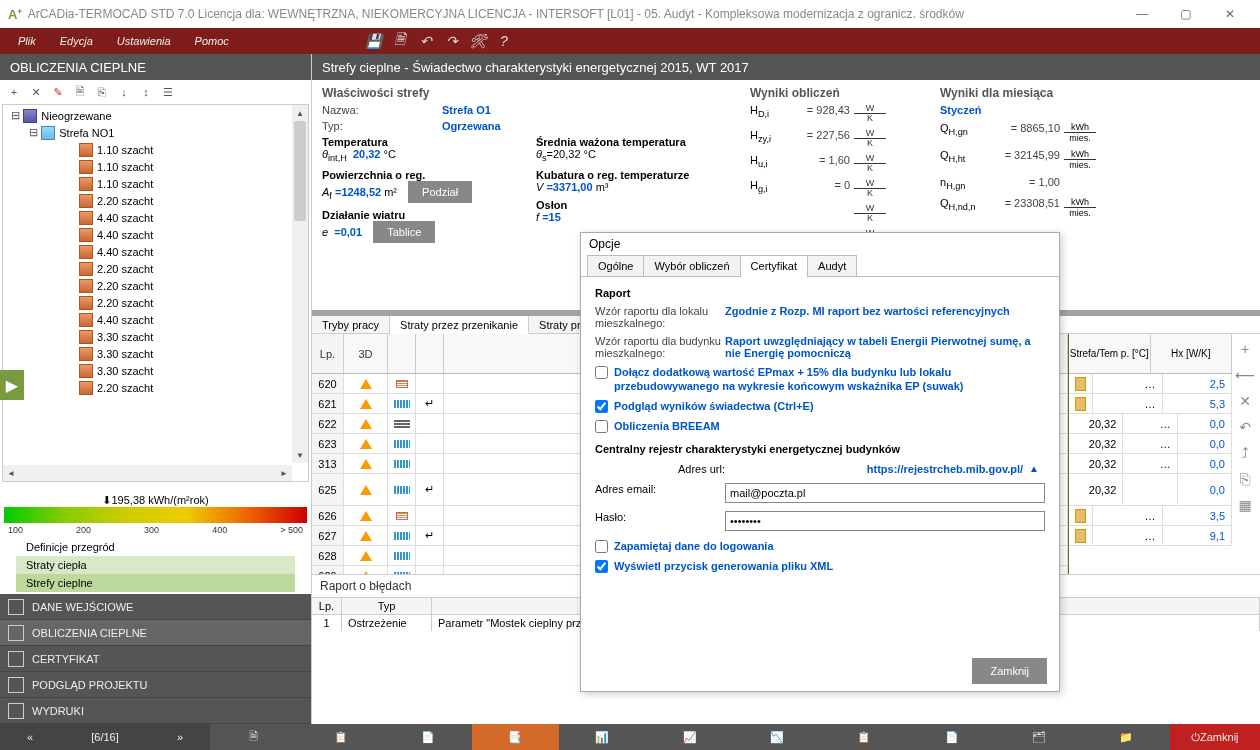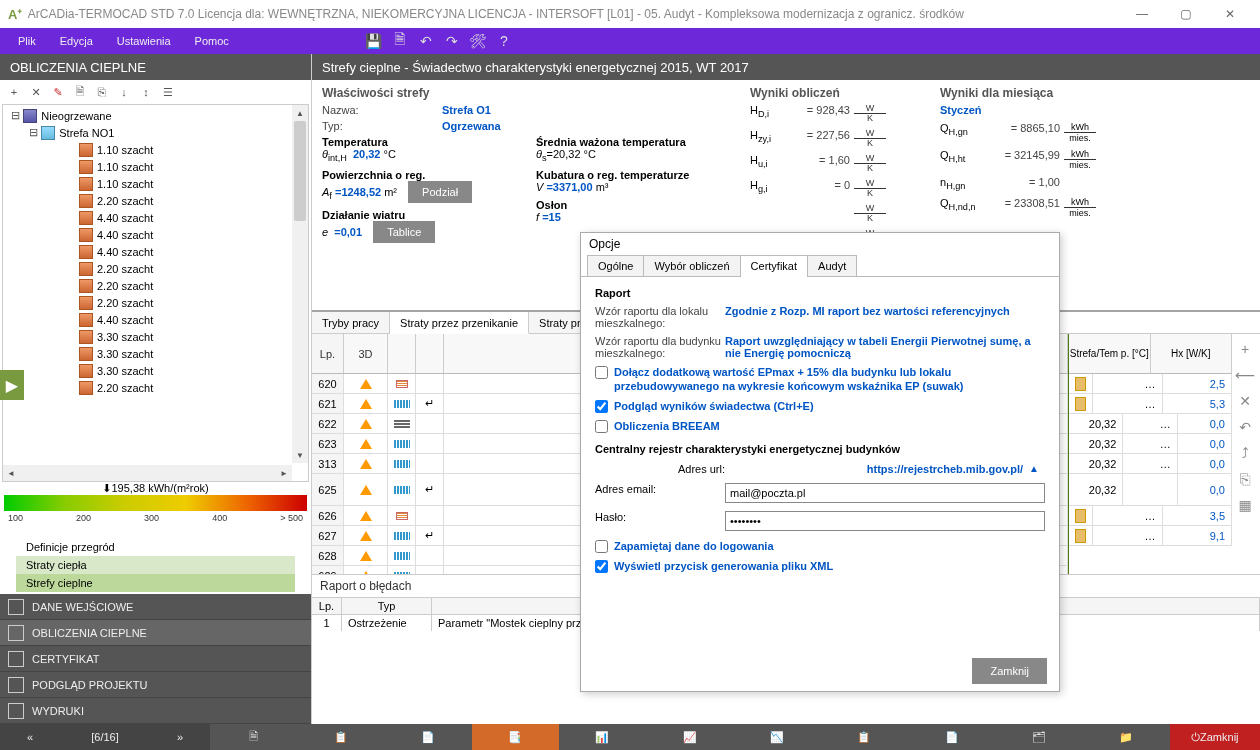--- a/index.html
+++ b/index.html
@@ -1,21 +1,21 @@
 <!DOCTYPE html>
 <html><head>
 <meta charset="utf-8">
 <style>
 * { box-sizing: border-box; margin: 0; padding: 0; }
 body { font-family: "Segoe UI", Tahoma, sans-serif; font-size: 11px; background: #fff; width: 1260px; height: 750px; overflow: hidden; position: relative; }
 .titlebar { height: 28px; background: #fff; display: flex; align-items: center; padding: 0 8px; color: #888; font-size: 12px; }
 .titlebar .logo { color: #7a9a3f; font-weight: bold; margin-right: 6px; font-size: 13px; }
 .titlebar .spacer { flex: 1; }
 .titlebar .winctl { width: 44px; height: 26px; display: flex; align-items: center; justify-content: center; color: #666; cursor: pointer; }
-.menubar { height: 26px; background: #6d28d9; color: #eee; display: flex; align-items: center; padding: 0 6px; }
+.menubar { height: 26px; background: #7f1d1d; color: #eee; display: flex; align-items: center; padding: 0 6px; font-style: italic; }
 .menubar .mitem { padding: 0 12px; cursor: pointer; }
 .menubar .micon { width: 26px; height: 26px; display: inline-flex; align-items: center; justify-content: center; color: #ddd; cursor: pointer; font-size: 14px; }
 .layout { display: flex; height: 670px; }
 .leftcol { width: 312px; background: #fff; display: flex; flex-direction: column; border-right: 1px solid #ccc; }
 .lefthead { height: 26px; background: #555; color: #fff; display: flex; align-items: center; padding: 0 10px; font-size: 13px; }
 .ltools { height: 24px; display: flex; align-items: center; gap: 2px; padding: 0 4px; background: #fff; }
 .ltools span { width: 20px; height: 20px; display: inline-flex; align-items: center; justify-content: center; color: #555; cursor: pointer; }
 .tree { flex: 1; overflow: auto; padding: 2px 4px; border: 1px solid #ccc; margin: 0 2px; position: relative; }
 .tree .node { display: flex; align-items: center; height: 17px; cursor: pointer; }
 .tree .nicon { width: 14px; height: 14px; margin-right: 4px; display: inline-block; }
@@ -23,21 +23,21 @@
 .tree .indent1 { padding-left: 22px; }
 .tree .indent3 { padding-left: 72px; }
 .tree .ic-bldg { background: linear-gradient(#88c, #55a); border: 1px solid #447; }
 .tree .ic-zone { background: linear-gradient(#9df, #6bd); border: 1px solid #48a; }
 .tree .ic-leaf { background: linear-gradient(#e96, #c63); border: 1px solid #a52; }
 .tree .scroll-v { position: absolute; right: 0; top: 0; bottom: 18px; width: 16px; background: #f0f0f0; }
 .tree .scroll-v .sb-btn { height: 16px; display:flex; align-items:center; justify-content:center; color:#555; font-size:8px; background:#f0f0f0;}
 .tree .scroll-v .sb-thumb { position:absolute; top:16px; left:2px; right:2px; height:100px; background:#cdcdcd; border-radius:2px; }
 .tree .scroll-h { position: absolute; left:0; right:16px; bottom:0; height:16px; background:#f0f0f0; display:flex; justify-content:space-between; }
 .tree .scroll-h .sb-btn { width:16px; display:flex; align-items:center; justify-content:center; color:#555; font-size:8px; }
-.gauge { height: 54px; padding: 0 4px; }
+.gauge { height: 54px; padding: 12px 4px; }
 .gauge .glabel { text-align:center; font-size:11px; }
 .gauge .gbar { height: 16px; background: linear-gradient(to right, #0c0, #8c0, #cc0, #ec0, #e60, #c00); position: relative; }
 .gauge .gticks { display:flex; justify-content:space-between; font-size:9px; color:#333; padding: 2px 4px 0; }
 .navgroup { padding: 2px 16px; }
 .navgroup .navrow { height: 18px; display:flex; align-items:center; padding:0 10px; cursor:pointer; }
 .navgroup .navrow.hl1 { background:#d8e8c9; }
 .navgroup .navrow.hl2 { background:#bcd89b; }
 .navstack { background:#555; }
 .navstack .nsitem { height:26px; display:flex; align-items:center; padding:0 8px; color:#eee; cursor:pointer; gap:8px; border-bottom:1px solid #444; }
 .navstack .nsitem.active { background:#666; }
@@ -62,21 +62,21 @@
 .calcrow { display:flex; font-size:11px; margin-bottom:6px; }
 .calcrow .cl { width:40px; }
 .calcrow .cm { width:60px; text-align:right; color:#444; }
 .calcrow .cu { width:36px; padding-left:4px; color:#333; position:relative; }
 .calcrow .cu .frac-top { display:block; border-bottom:1px solid #333; text-align:center; font-size:9px; line-height:9px; }
 .calcrow .cu .frac-bot { display:block; text-align:center; font-size:9px; line-height:9px; }
 .monthrow { display:flex; font-size:11px; margin-bottom:6px; }
 .monthrow .ml { width:56px; }
 .monthrow .mm { width:64px; text-align:right; color:#444; }
 .monthrow .mu { width:36px; padding-left:4px; }
-.tabrow { height:24px; display:flex; border-top:2px solid #a3a3a3; border-bottom:1px solid #ccc; }
+.tabrow { height:24px; display:flex; border-top:6px solid #a3a3a3; border-bottom:1px solid #ccc; }
 .tabrow .tab { padding:0 10px; display:flex; align-items:center; cursor:pointer; border-right:1px solid #ccc; background:#f5f5f5; }
 .tabrow .tab.active { background:#fff; border-bottom:1px solid #fff; margin-bottom:-1px; }
 .grid { position:relative; }
 .grid .ghdr { display:flex; height:40px; border-bottom:1px solid #bbb; background:#f8f8f8; }
 .grid .ghdr > div { border-right:1px solid #ccc; display:flex; align-items:center; justify-content:center; font-size:11px; color:#333; }
 .grid .gbody { max-height:200px; overflow:hidden; }
 .grid .grow { display:flex; height:20px; border-bottom:1px solid #ddd; }
 .grid .grow > div { border-right:1px solid #ddd; display:flex; align-items:center; justify-content:center; font-size:11px; overflow:hidden; }
 .grid .lp { width:32px; background:#f5f5f5; }
 .grid .c3d { width:44px; }

